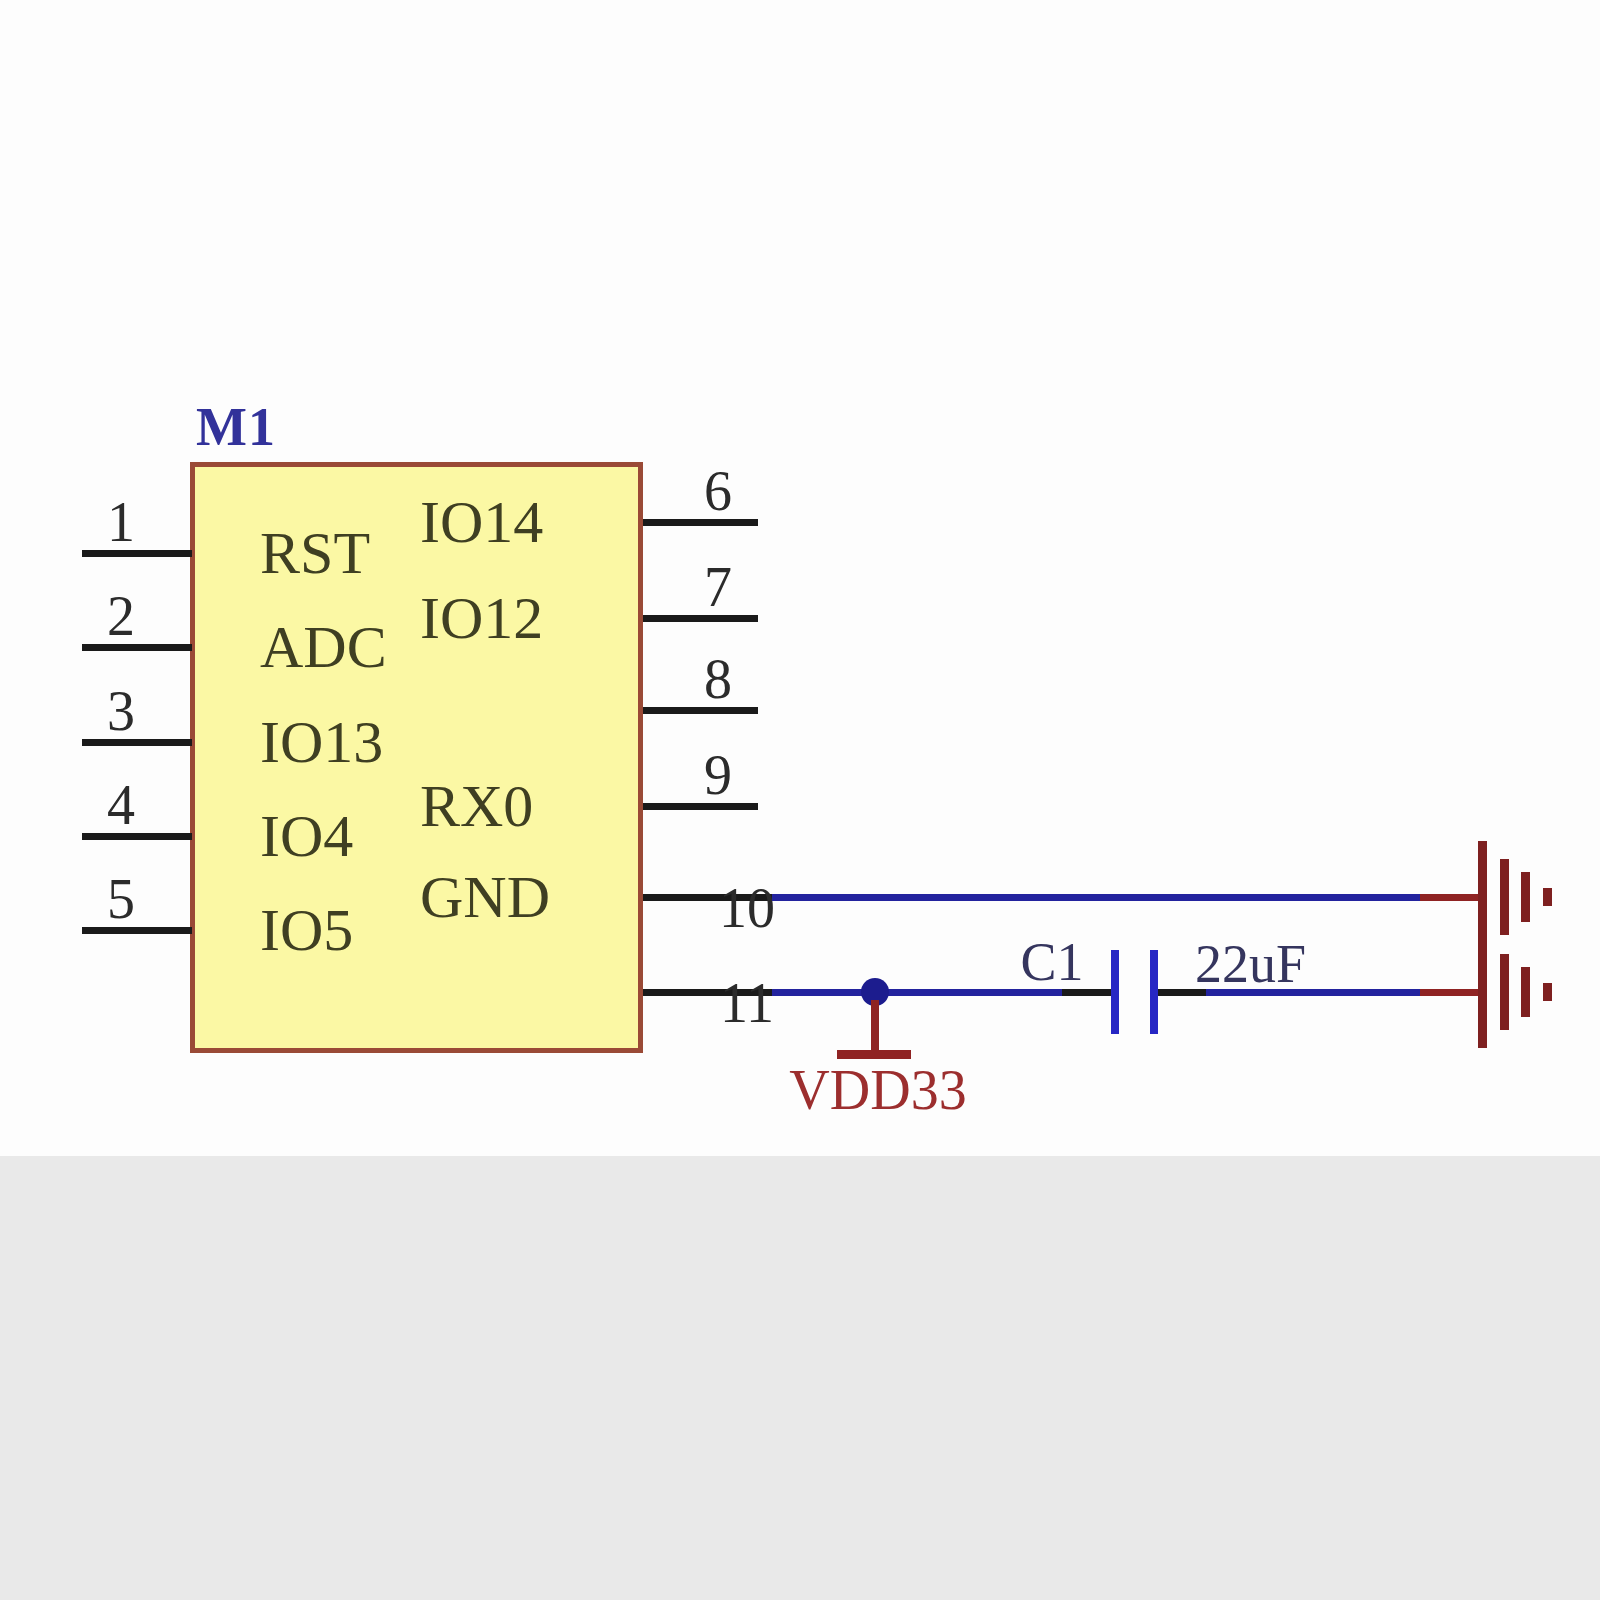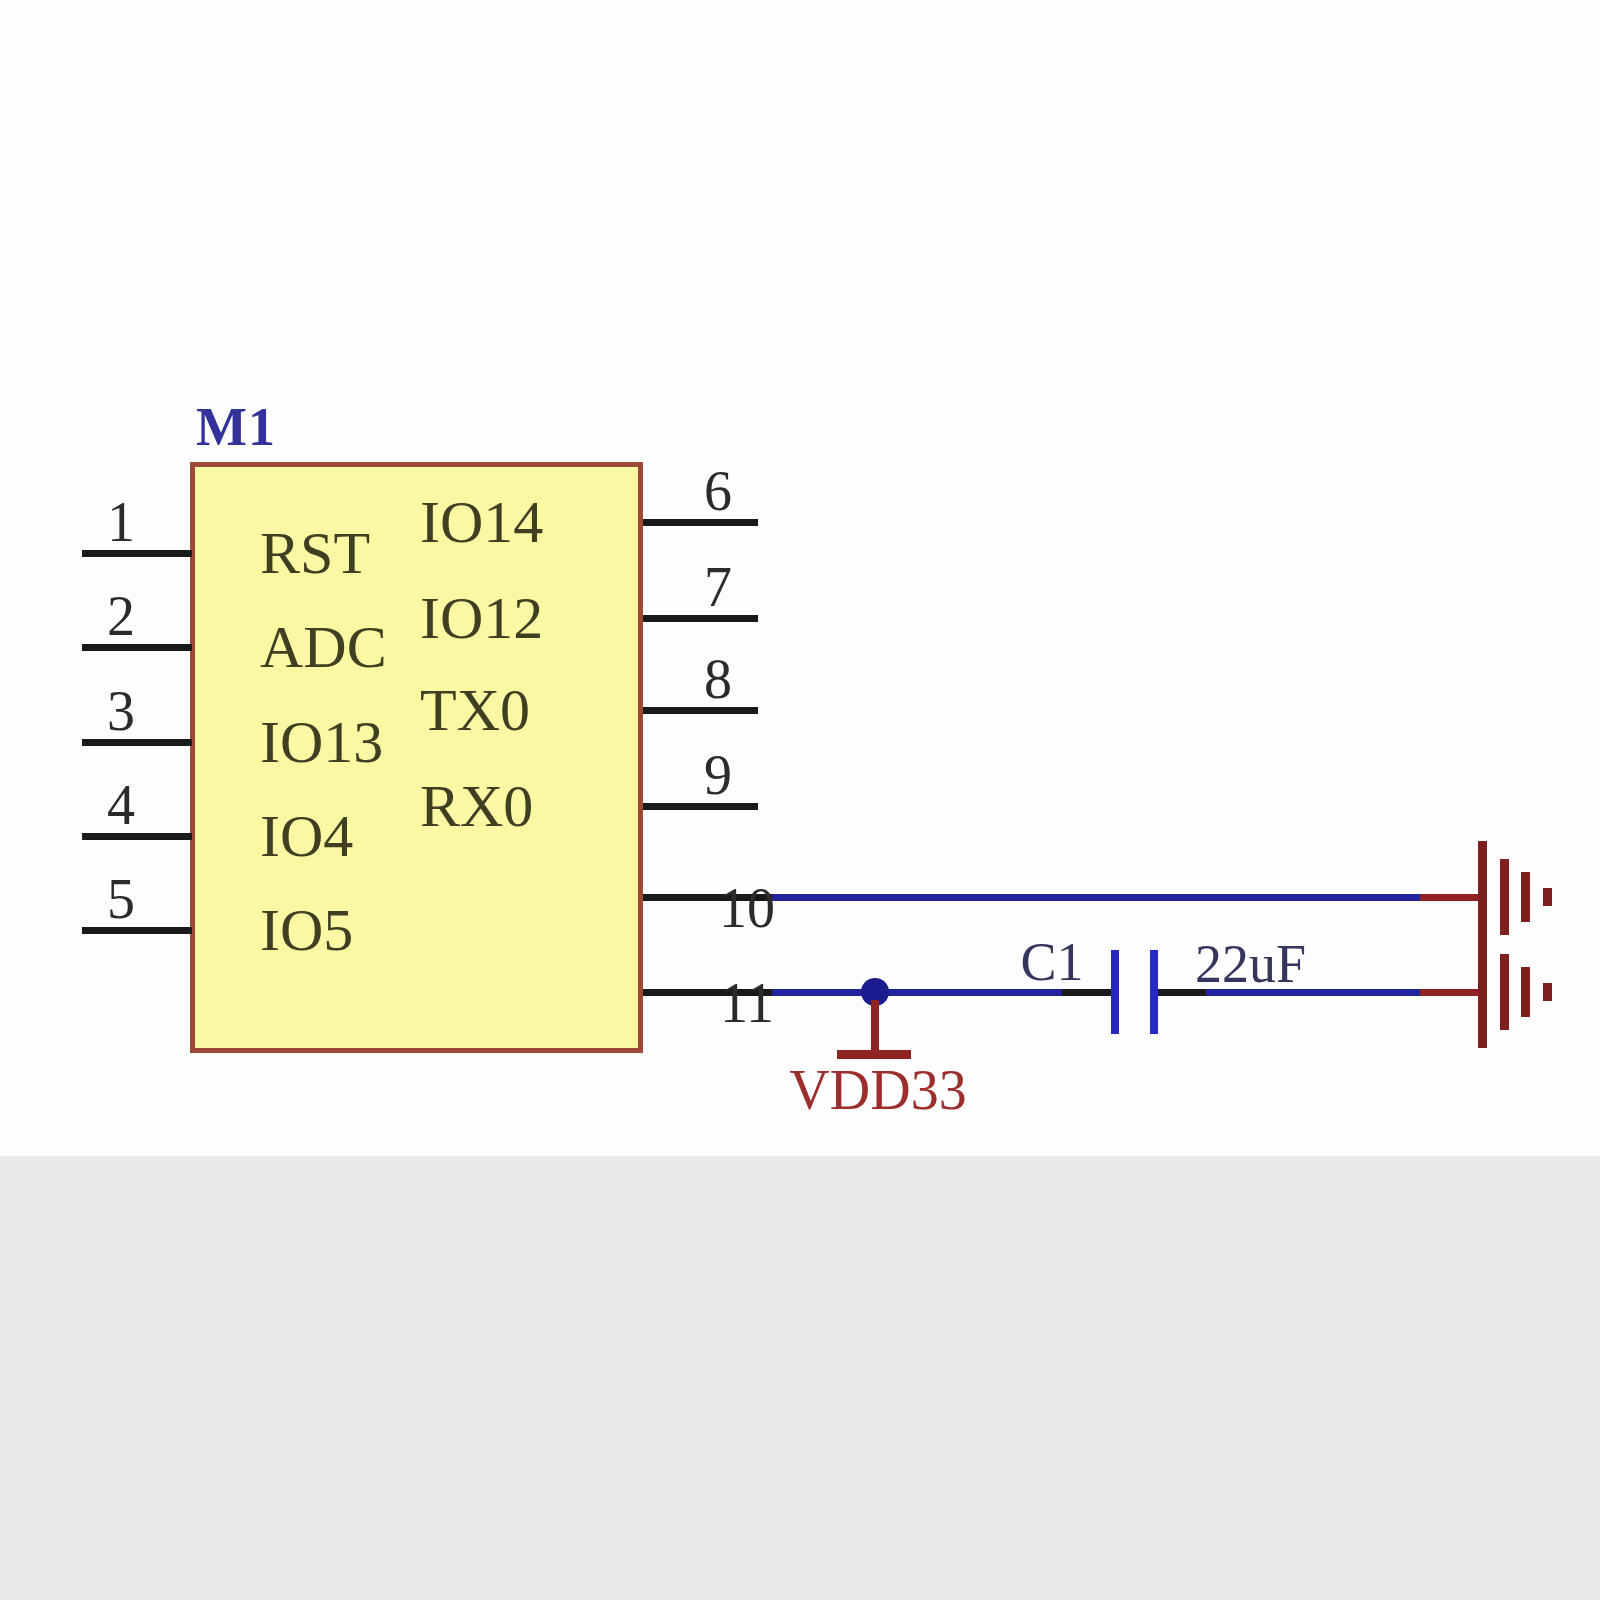--- a/index.html
+++ b/index.html
@@ -100,28 +100,28 @@
   <div class="pin-line right" style="top:519px"></div>
   <div class="pin-num right" style="top:462px">6</div>
   <div class="pin-name right" style="top:490px">IO14</div>
 
   <div class="pin-line right" style="top:615px"></div>
   <div class="pin-num right" style="top:558px">7</div>
   <div class="pin-name right" style="top:586px">IO12</div>
 
   <div class="pin-line right" style="top:707px"></div>
   <div class="pin-num right" style="top:650px">8</div>
-  <div class="pin-name right" style="top:678px">TX0</div>
 
   <div class="pin-line right" style="top:803px"></div>
   <div class="pin-num right" style="top:746px">9</div>
   <div class="pin-name right" style="top:774px">RX0</div>
 
   <div class="pin-line stub" style="top:894px"></div>
   <div class="pin-num right2" style="top:837px">10</div>
+  <div class="pin-name right" style="top:865px">GND</div>
   <div class="wire blue" style="top:894px;left:772px;width:648px"></div>
   <div class="wire red" style="top:894px;left:1420px;width:64px"></div>
 
   <div class="pin-line stub" style="top:989px"></div>
   <div class="pin-num right2" style="top:932px">11</div>
   <div class="wire blue" style="top:989px;left:772px;width:290px"></div>
   <div class="wire black" style="top:989px;left:1062px;width:49px"></div>
   <div class="wire black" style="top:989px;left:1158px;width:48px"></div>
   <div class="wire blue" style="top:989px;left:1206px;width:214px"></div>
   <div class="wire red" style="top:989px;left:1420px;width:64px"></div>

